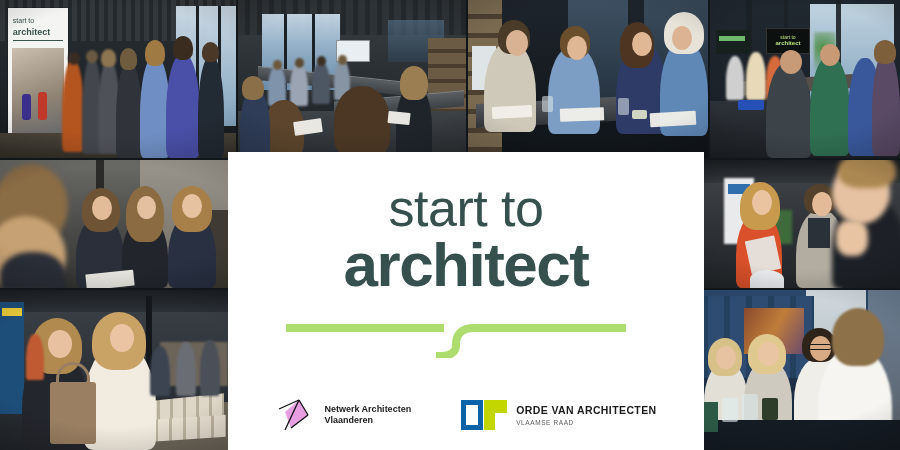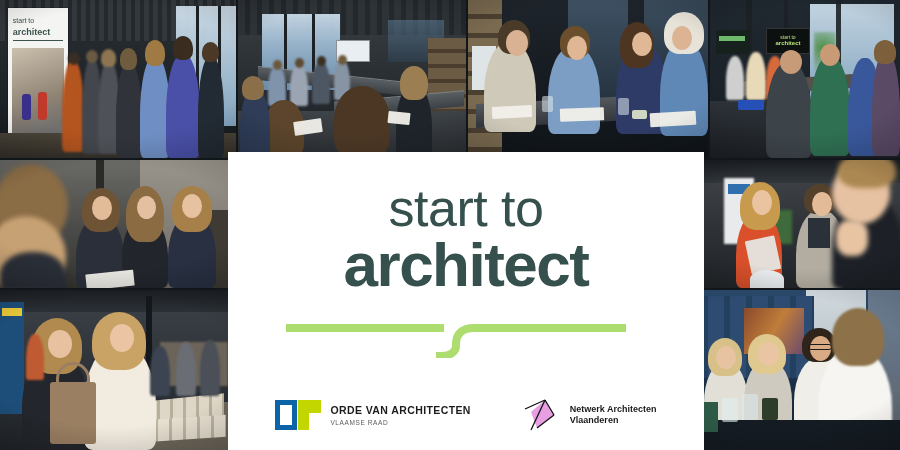--- a/index.html
+++ b/index.html
@@ -409,41 +409,41 @@
       <div class="logo-title lt-bold">architect</div>
 
       <svg id="swoosh" viewBox="0 0 344 36" fill="none" xmlns="http://www.w3.org/2000/svg">
         <path d="M2 6 H160" stroke="#aedd6f" stroke-width="8" stroke-linecap="butt"></path>
         <path d="M342 6 H190 C178 6 172 12 172 22 V24 C172 30 166 34 158 34 H152" stroke="#aedd6f" stroke-width="8" fill="none" stroke-linecap="butt"></path>
       </svg>
 
       <div id="logos">
 
         <div class="logo-block">
-          <div class="ova-mark">
-            <div class="ova-sq-blue"></div>
-            <div class="ova-sq-green"></div>
-          </div>
-          <div class="ova-text">
-            <div class="ova-t1">ORDE VAN ARCHITECTEN</div>
-            <div class="ova-t2">VLAAMSE RAAD</div>
-          </div>
-        </div>
-
-        <div class="logo-block">
           <svg class="nav-mark" viewBox="0 0 40 34" xmlns="http://www.w3.org/2000/svg">
             <polygon points="24,2 33,17 16,30 10,14" fill="#e79fe2"></polygon>
             <path d="M24,2 L10,32" stroke="#111" stroke-width="1.3" fill="none"></path>
             <path d="M24,2 L33,17" stroke="#111" stroke-width="1.3" fill="none"></path>
             <path d="M33,17 L16,30" stroke="#111" stroke-width="1.3" fill="none"></path>
             <path d="M24,2 L4,11" stroke="#111" stroke-width="1.3" fill="none"></path>
           </svg>
           <div class="nav-text">
             <div>Netwerk Architecten</div>
             <div>Vlaanderen</div>
           </div>
         </div>
 
+        <div class="logo-block">
+          <div class="ova-mark">
+            <div class="ova-sq-blue"></div>
+            <div class="ova-sq-green"></div>
+          </div>
+          <div class="ova-text">
+            <div class="ova-t1">ORDE VAN ARCHITECTEN</div>
+            <div class="ova-t2">VLAAMSE RAAD</div>
+          </div>
+        </div>
+
       </div>
     </div>
   </div>
 
 </div>
 
 </body></html>

